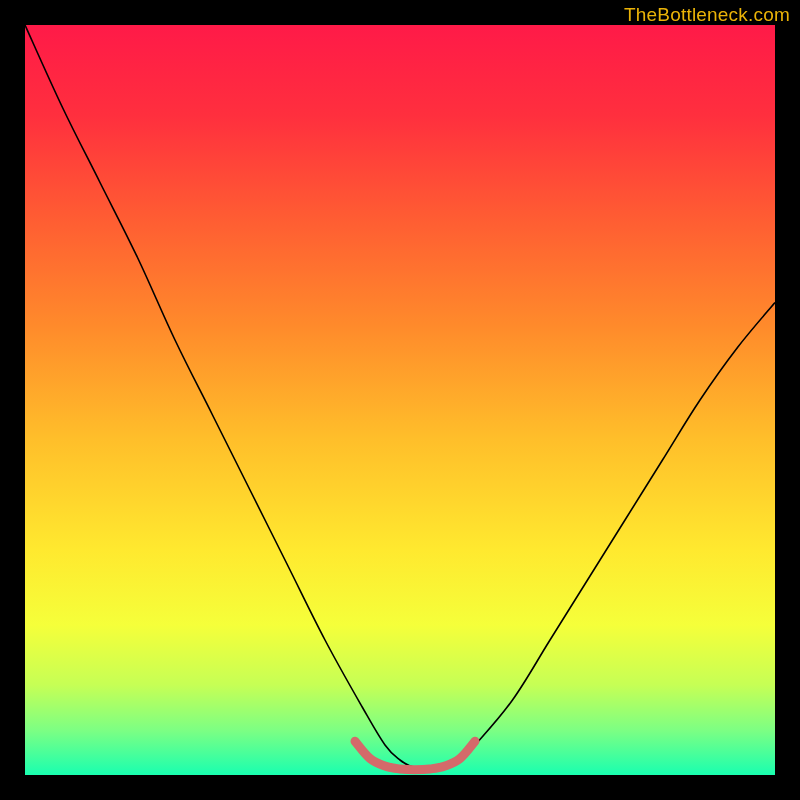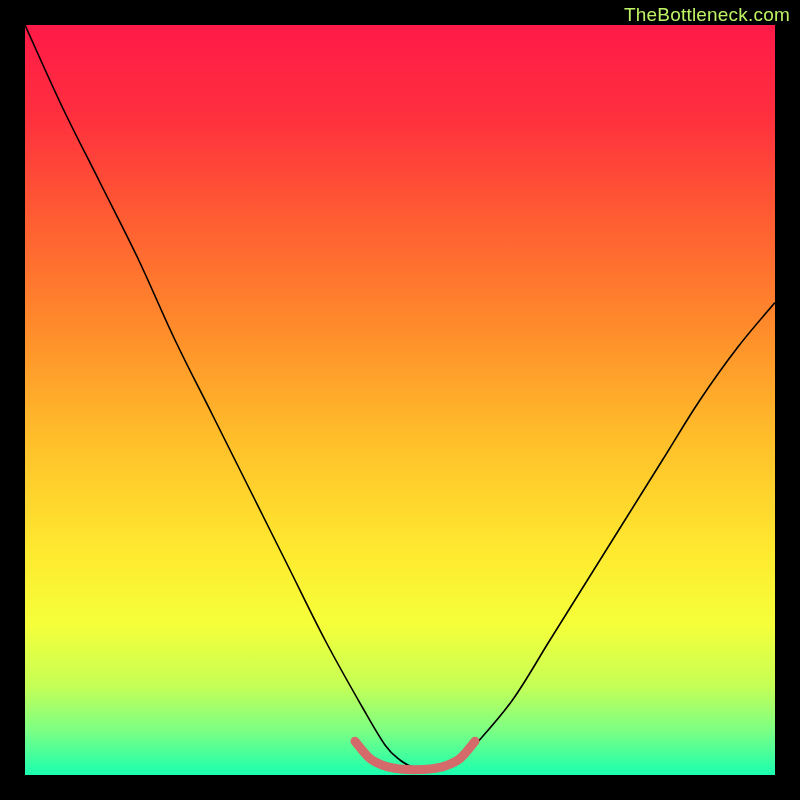--- a/index.html
+++ b/index.html
@@ -16,21 +16,21 @@
     left: 0;
     top: 0;
     width: 800px;
     height: 800px;
     background: #000;
   }
   .watermark {
     position: absolute;
     top: 4px;
     right: 10px;
-    color: #bef264;
+    color: #eab308;
     font-size: 19px;
     font-weight: 500;
     letter-spacing: 0.2px;
     z-index: 20;
   }
   .plot {
     position: absolute;
     left: 25px;
     top: 25px;
     width: 750px;

